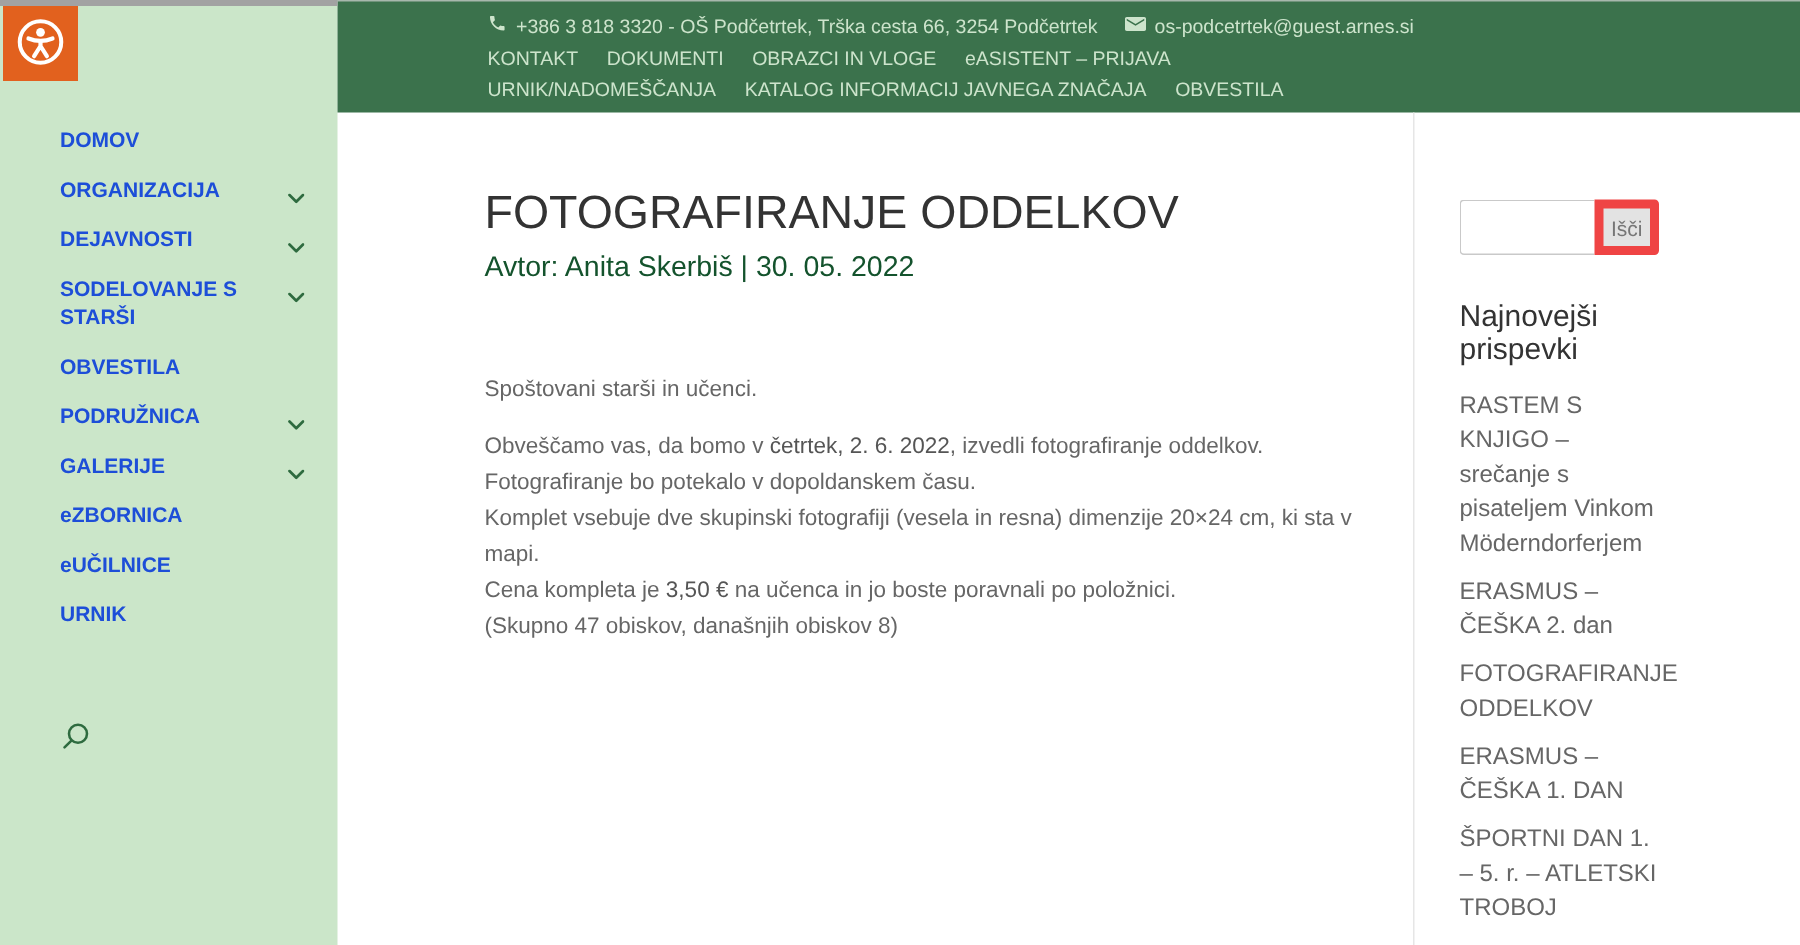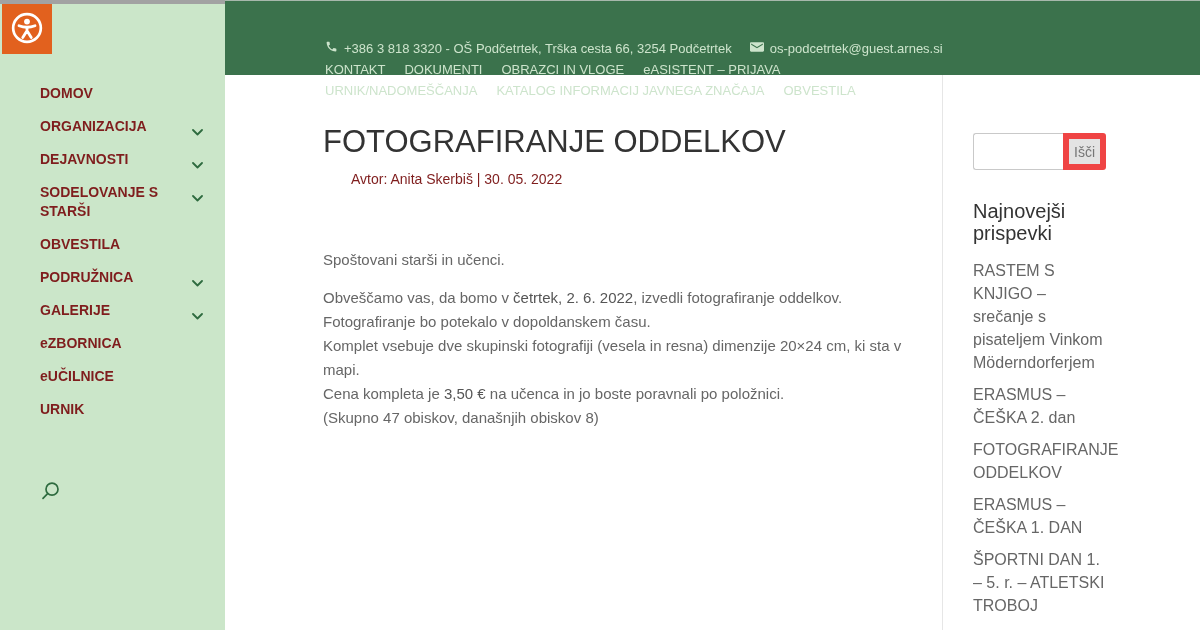--- a/index.html
+++ b/index.html
@@ -7,38 +7,38 @@
   body { font-family:"Liberation Sans","DejaVu Sans",sans-serif; }
   .page { position:relative; width:1200px; height:630px; background:#fff; overflow:hidden; }
 
   
   .left-sidebar { position:absolute; left:0; top:0; width:225px; height:630px; background:#cbe6c9; }
   .top-gray-strip { position:absolute; left:0; top:0; width:225px; height:4px; background:#a2a2a2; z-index:6; }
   .a11y-btn { position:absolute; left:2px; top:4px; width:50px; height:50px; background:#e2611e;
               display:flex; align-items:center; justify-content:center; z-index:7; cursor:pointer; border:none; }
   .menu { position:absolute; left:40px; top:84px; width:163px; list-style:none; }
   .menu li { position:relative; margin-bottom:14px; line-height:19px; padding-right:16px;
-             font-size:14px; font-weight:700; color:#7f1d1d; cursor:pointer; }
+             font-size:14px; font-weight:700; color:#1d4ed8; cursor:pointer; }
   .menu li .chev { position:absolute; right:0; top:5px; color:#2e6b3f; }
   .menu-search { position:absolute; left:40px; top:481px; width:20px; height:20px; cursor:pointer; }
 
   
   .topbar { position:absolute; left:225px; top:0; width:975px; height:75px; background:#3b724c;
             color:#cde4cc; padding:7px 0 0 100px; font-size:13px; }
   .topbar-topline { position:absolute; left:0; top:0; width:975px; height:1px; background:#d5d5d5; opacity:.7; }
-  .contact-row { display:flex; align-items:center; gap:18px; line-height:21px; white-space:nowrap;margin-top:31px; }
+  .contact-row { display:flex; align-items:center; gap:18px; line-height:21px; white-space:nowrap; }
   .contact-item { display:flex; align-items:center; gap:6px; }
   .contact-item svg { flex:0 0 auto; }
   .topnav { width:600px; display:flex; flex-wrap:wrap; column-gap:19px; line-height:21px; }
   .topnav span { cursor:pointer; white-space:nowrap; }
 
   
   .main { position:absolute; left:323px; top:122px; width:600px; color:#666; }
   .main h1 { font-size:31px; line-height:40px; font-weight:500; color:#333; }
-  .byline { margin-top:6px; font-size:14px; line-height:22px; color:#7f1d1d;margin-left:28px; }
+  .byline { margin-top:6px; font-size:19px; line-height:22px; color:#14532d; }
   .content { margin-top:58px; font-size:15px; line-height:24px; color:#666; }
   .content .p1 { margin-bottom:14px; }
   .content b { font-weight:400; color:#555; }
 
   
   .divider { position:absolute; left:942px; top:75px; width:1px; height:555px; background:#e6e6e6; }
   .rsidebar { position:absolute; left:973px; top:133px; width:135px; }
   .searchform { display:flex; height:37px; width:133px; }
   .searchform input { flex:1; min-width:0; border:1px solid #c9c9c9; border-right:none;
                       border-radius:3px 0 0 3px; background:#fff; padding:0 8px; font-size:14px; color:#666;

